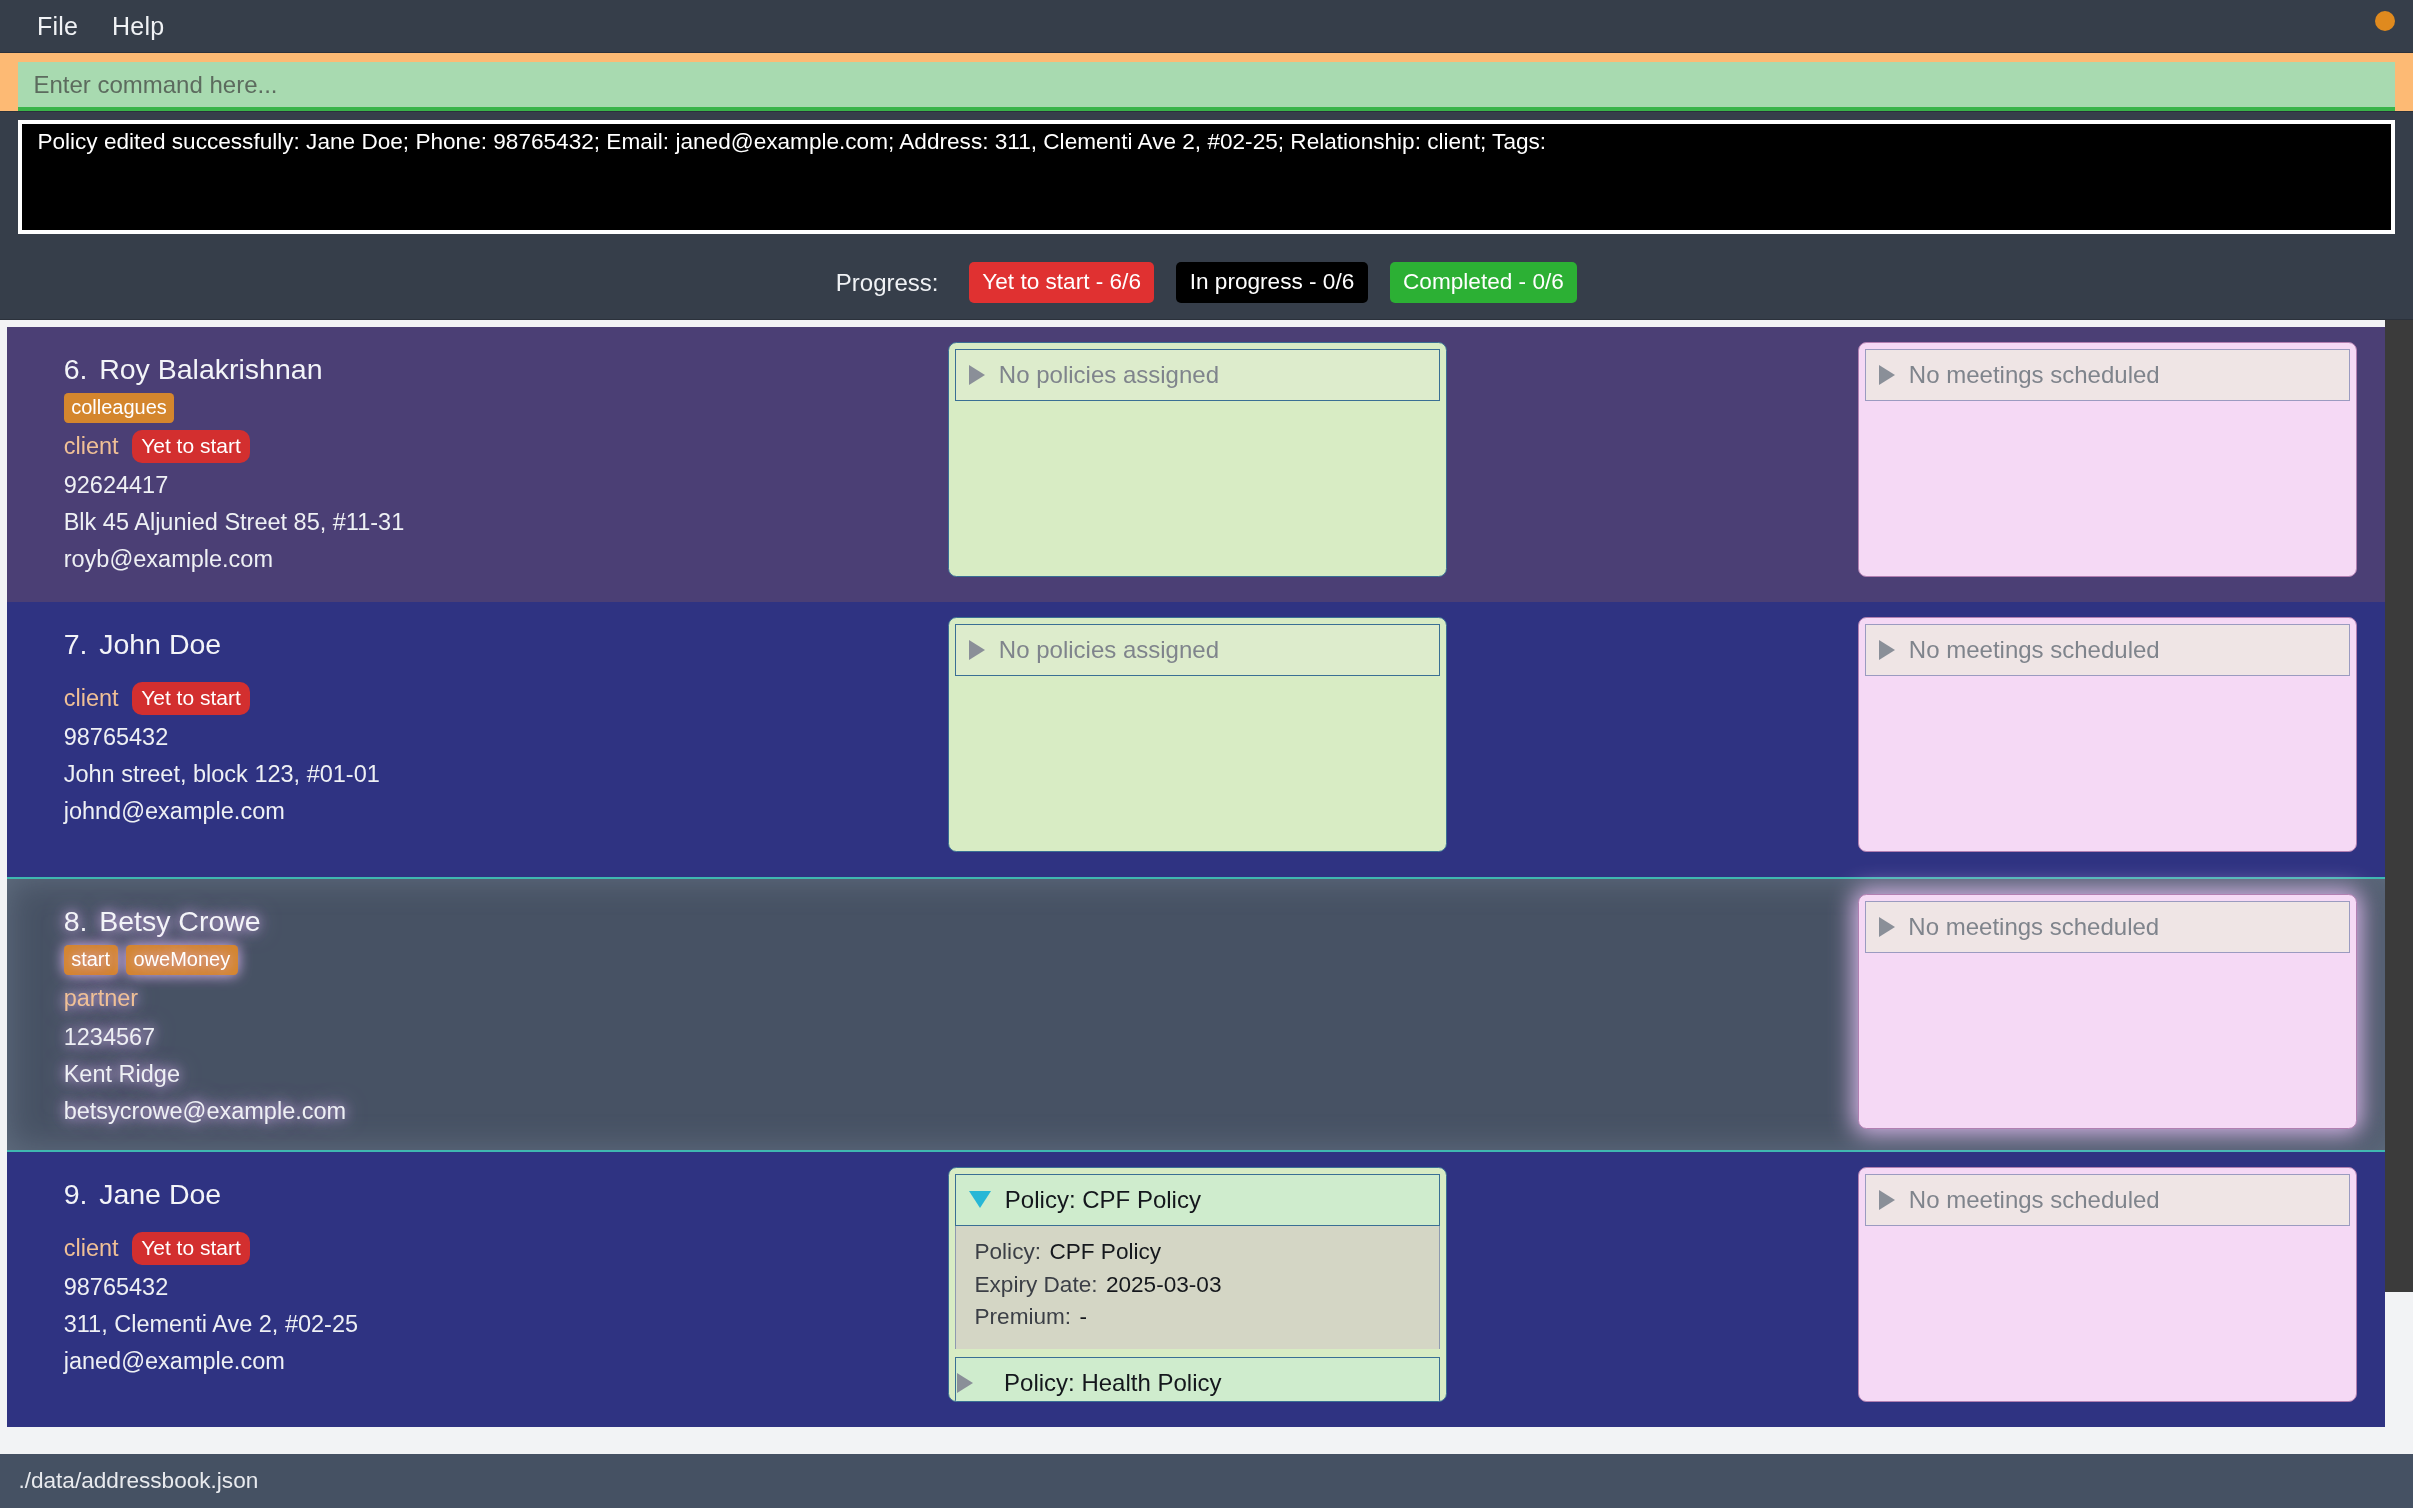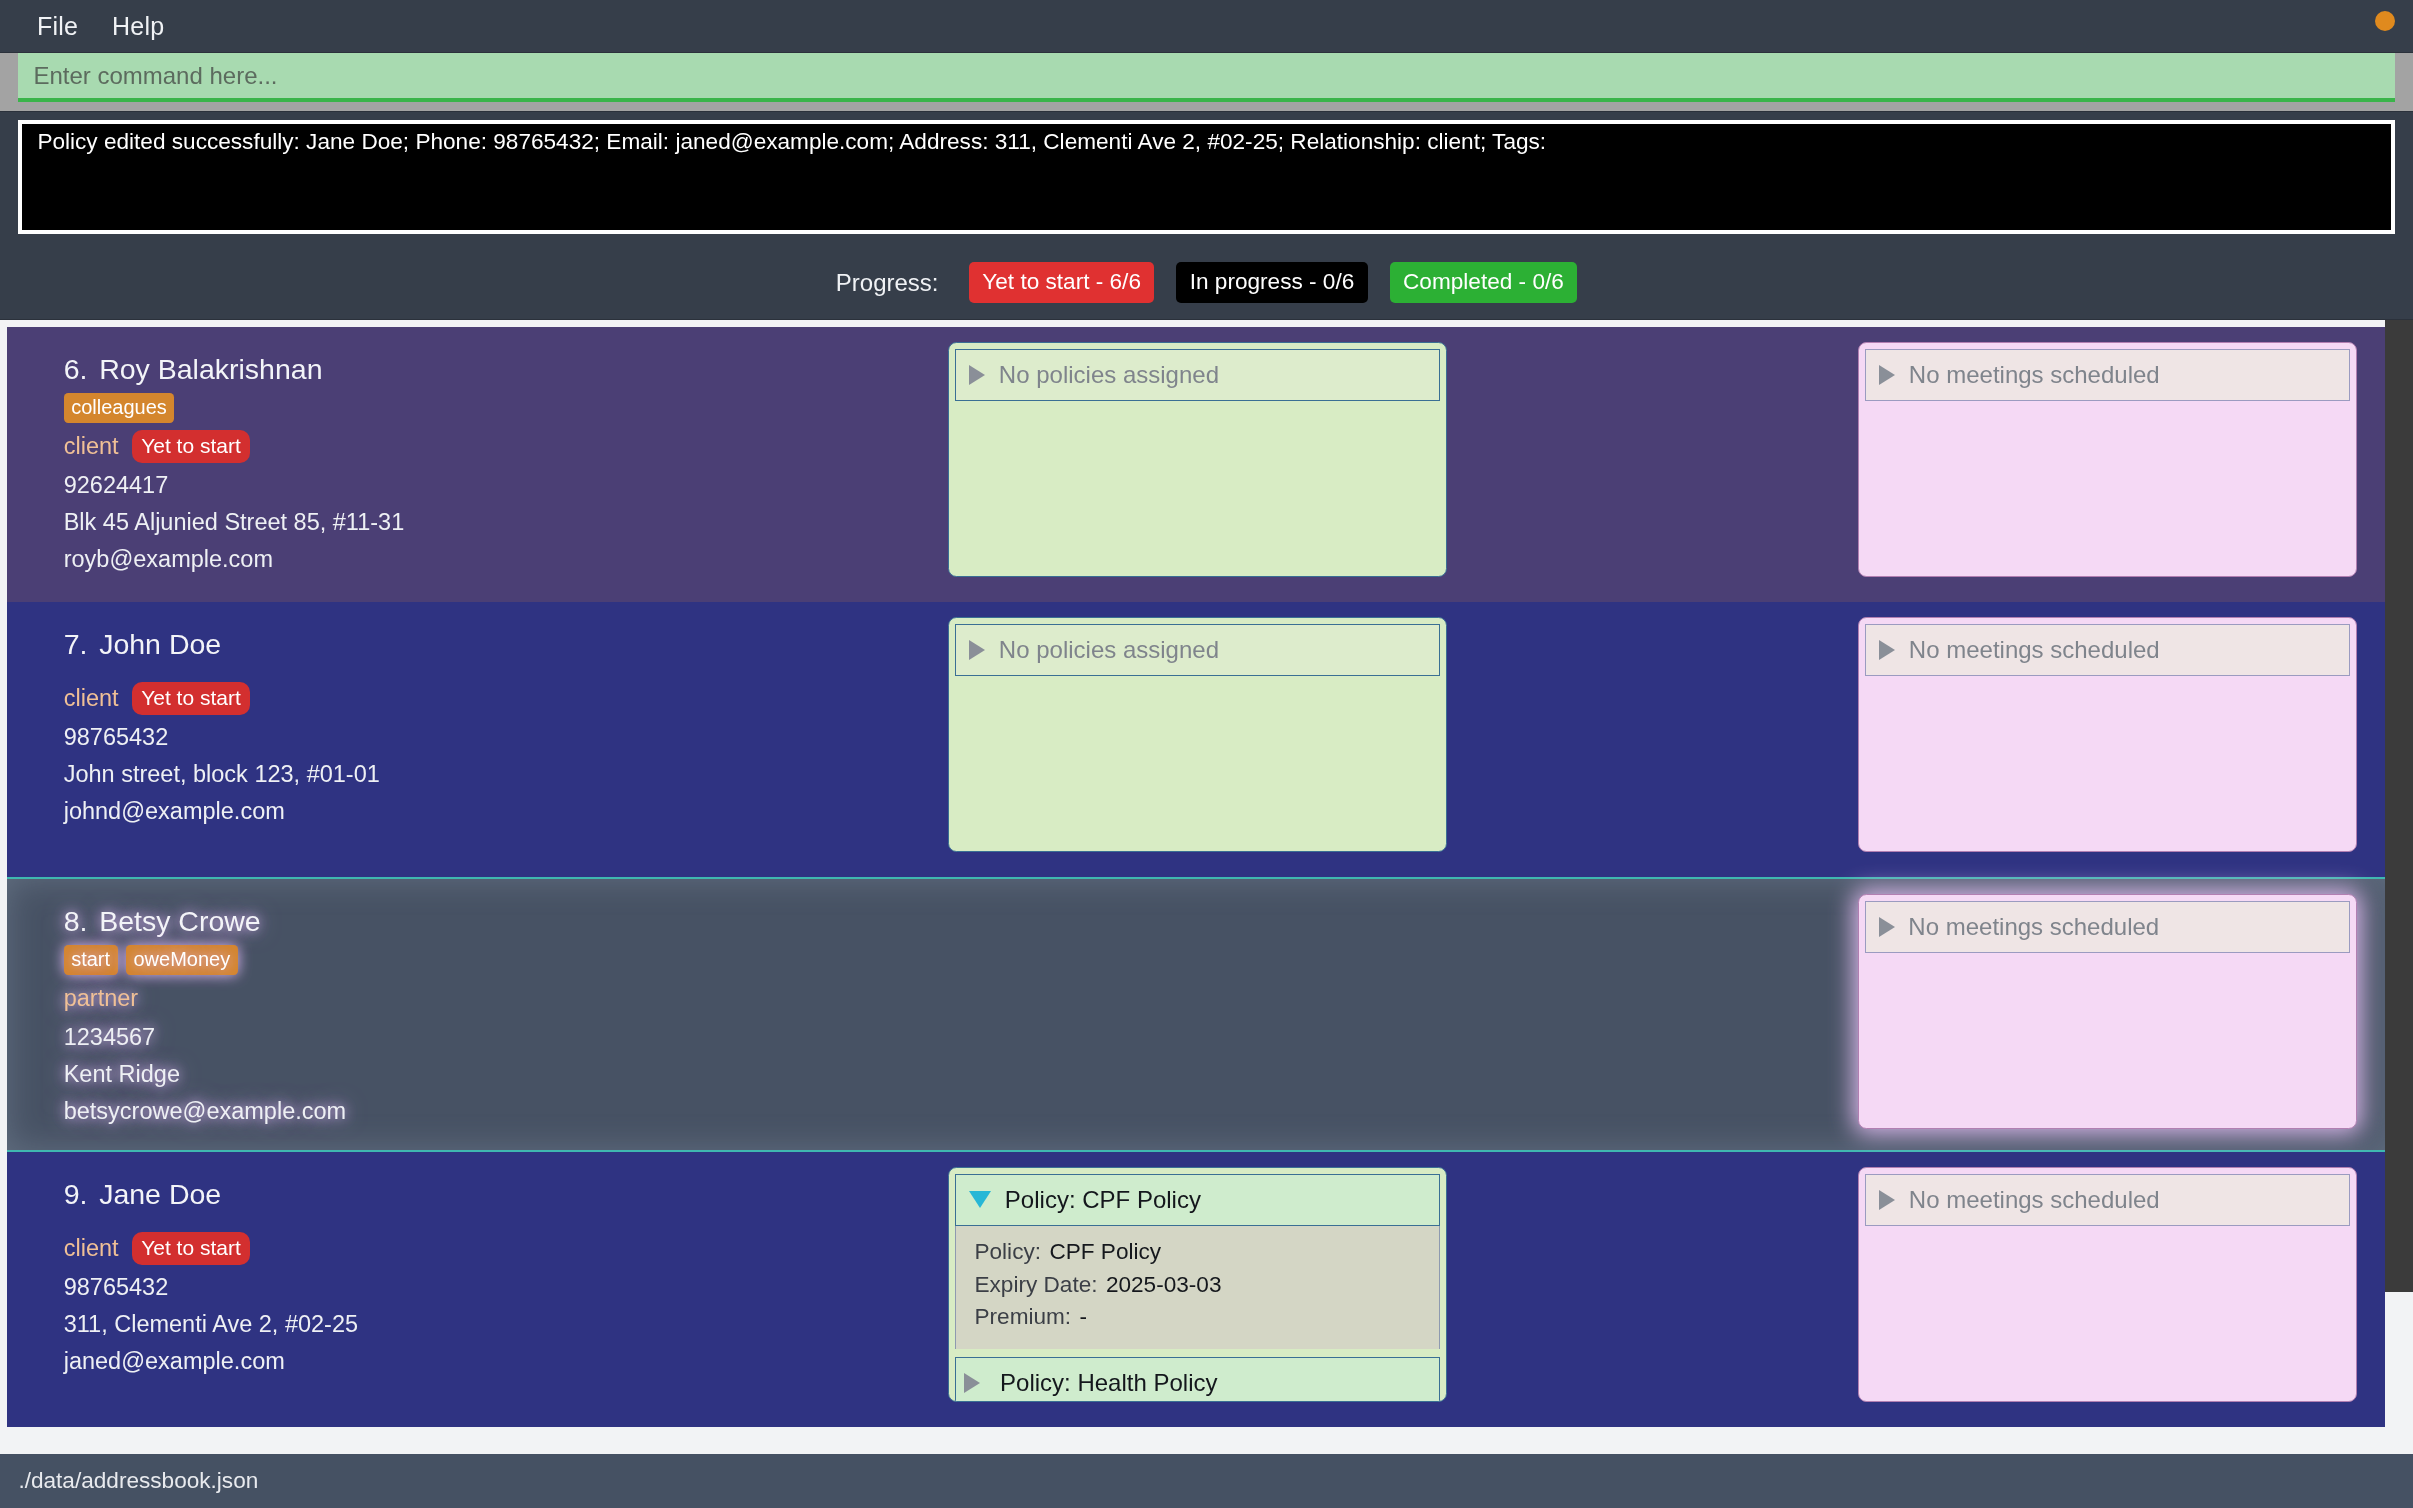--- a/index.html
+++ b/index.html
@@ -39,24 +39,24 @@
     position: absolute;
     right: 18.4px; top: 11px;
     width: 20px; height: 20px;
     border-radius: 50%;
     background: #e08a1e;
   }
 
   
   .cmd-wrap {
     flex: 0 0 60px;
-    background: #a3a3a3;
+    background: #fdba74;
     border-top: 1.7px solid #2b313b;
     border-bottom: 1.7px solid #2b313b;
-    display: flex; align-items: flex-start;
+    display: flex; align-items: flex-end;
     padding: 0 18.4px;
   }
   .cmd-input {
     width: 100%; height: 49px;
     background: #a8dab0;
     border: none;
     border-bottom: 4.2px solid #3ab44a;
     font-size: 24px;
     font-family: "Liberation Sans", sans-serif;
     color: #2e3b2e;
@@ -251,22 +251,22 @@
   .policy-field {
     font-size: 22.6px;
     color: #3b3f46;
     margin-bottom: 6.7px;
     white-space: nowrap;
   }
   .policy-field .pf-val { color: #15181d; margin-left: 8.4px; }
 
   .panel-subheader {
     margin-top: 8.4px;
-    display: flex; align-items: center; gap: 20px;
-    height: 52px; padding: 0 8px;
+    display: flex; align-items: center; gap: 31px;
+    height: 52px; padding: 0 1px;
     background: #cfeccd;
     border: 0.8px solid #3a6f94;
   }
 
   
   .vscroll {
     position: absolute;
     top: 0; right: 0;
     width: 28.5px; height: 100%;
     background: #f2f3f5;

